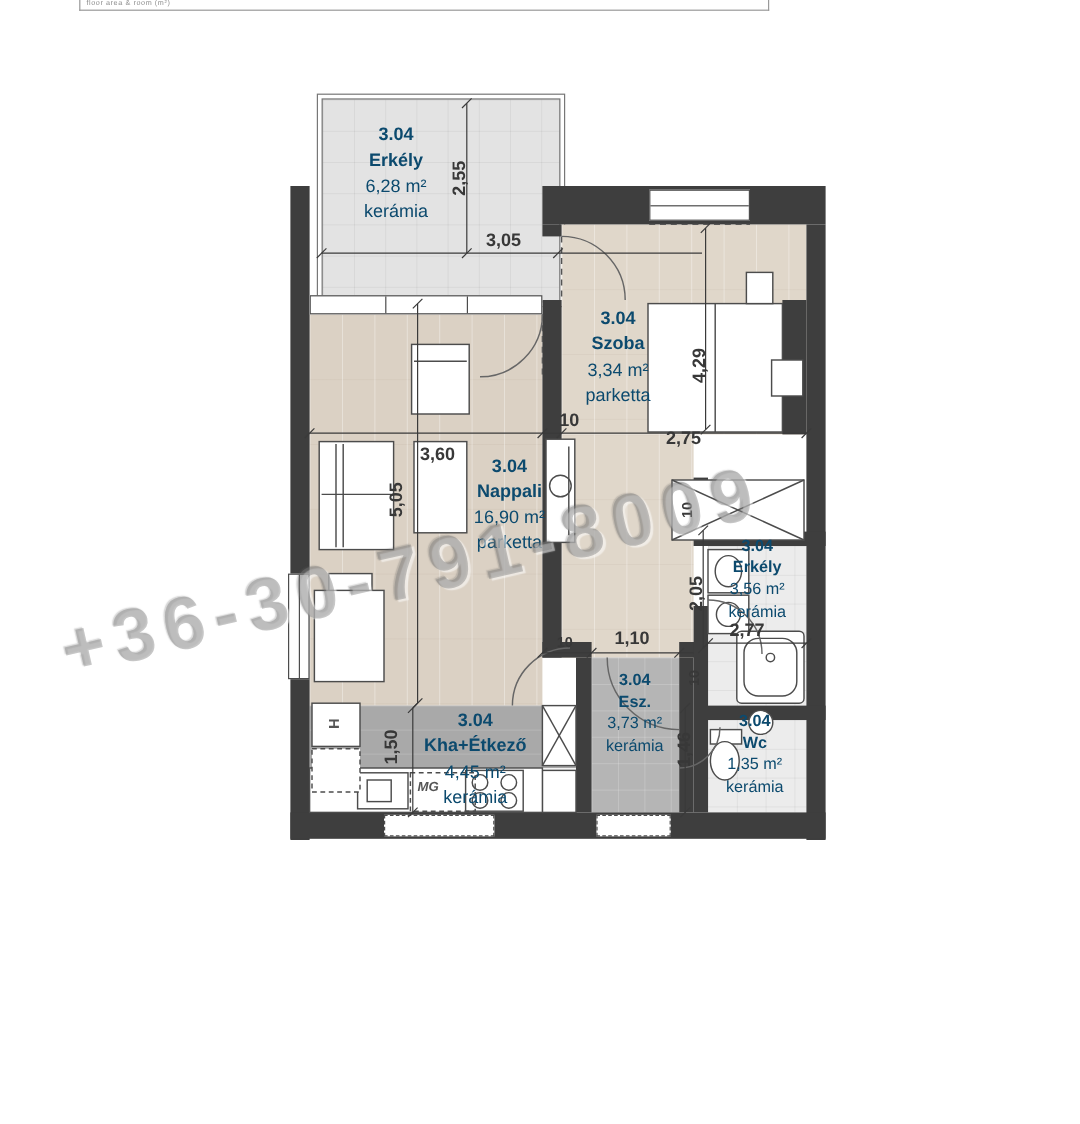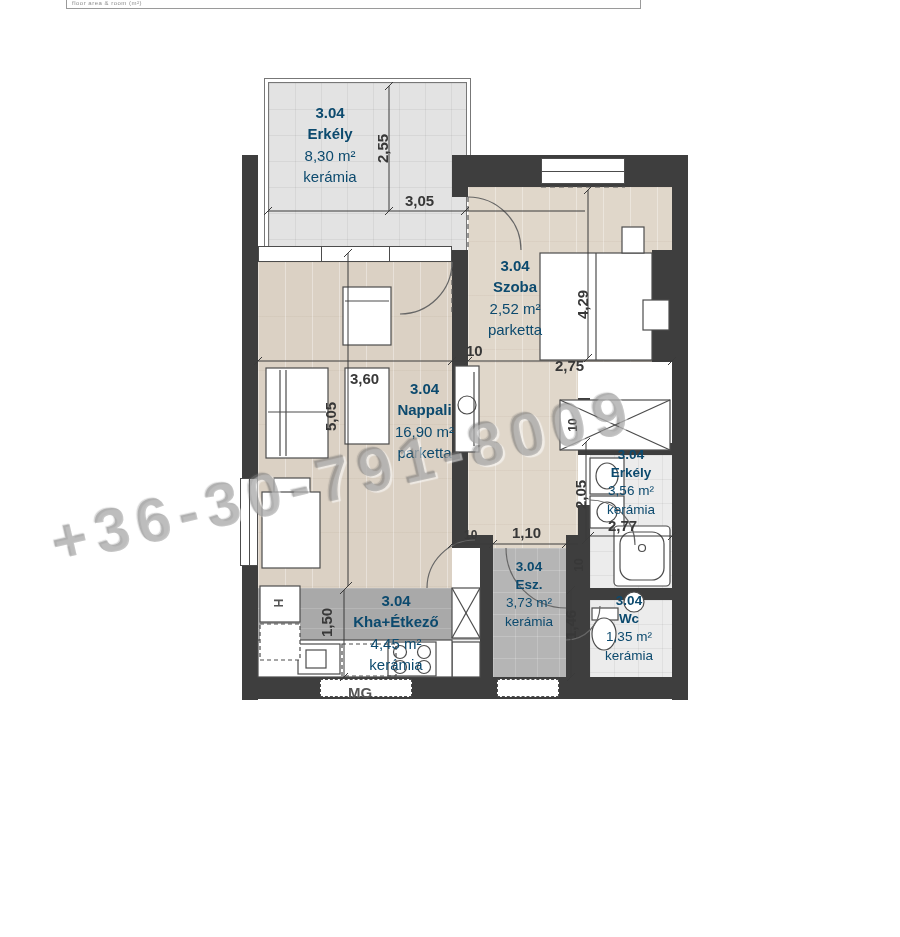--- a/index.html
+++ b/index.html
@@ -199,27 +199,27 @@
       <line x1="668" y1="540" x2="676" y2="532"></line>
       <line x1="571" y1="590" x2="571" y2="677"></line>
       <line x1="567" y1="594" x2="575" y2="586"></line>
       <line x1="567" y1="681" x2="575" y2="673"></line>
     </g>
   </svg>
 
   <div class="lbl" style="left:270px;top:102px;width:120px;">
     <div class="b">3.04</div>
     <div class="b">Erkély</div>
-    <div>8,30 m²</div>
+    <div>6,28 m²</div>
     <div>kerámia</div>
   </div>
   <div class="lbl" style="left:466px;top:255px;width:98px;">
     <div class="b">3.04</div>
     <div class="b">Szoba</div>
-    <div>2,52 m²</div>
+    <div>3,34 m²</div>
     <div>parketta</div>
   </div>
   <div class="lbl" style="left:362px;top:378px;width:125px;">
     <div class="b">3.04</div>
     <div class="b">Nappali</div>
     <div>16,90 m²</div>
     <div>parketta</div>
   </div>
   <div class="lbl" style="left:322px;top:590px;width:148px;">
     <div class="b">3.04</div>
@@ -255,18 +255,18 @@
   <div class="dim rot" style="left:316px;top:408px;">5,05</div>
   <div class="dim rot" style="left:312px;top:614px;">1,50</div>
   <div class="dim sm" style="left:464px;top:528px;">10</div>
   <div class="dim" style="left:512px;top:524px;">1,10</div>
   <div class="dim rot" style="left:566px;top:486px;">2,05</div>
   <div class="dim" style="left:608px;top:517px;">2,77</div>
   <div class="dim sm rot" style="left:572px;top:558px;">10</div>
   <div class="dim rot" style="left:556px;top:616px;">1,46</div>
   <div class="dim sm rot" style="left:566px;top:418px;">10</div>
 
-  <div class="tinytag" style="left:348px;top:684px;font-size:15px;">MG</div>
+  <div class="tinytag" style="left:348px;top:650px;font-size:11px;font-style:italic;">MG</div>
   <div class="tinytag" style="left:274px;top:596px;font-size:12px;transform:rotate(90deg);">H</div>
 
   <div id="watermark">+36-30-791-8009</div>
 
 </div>
 
 </body></html>

